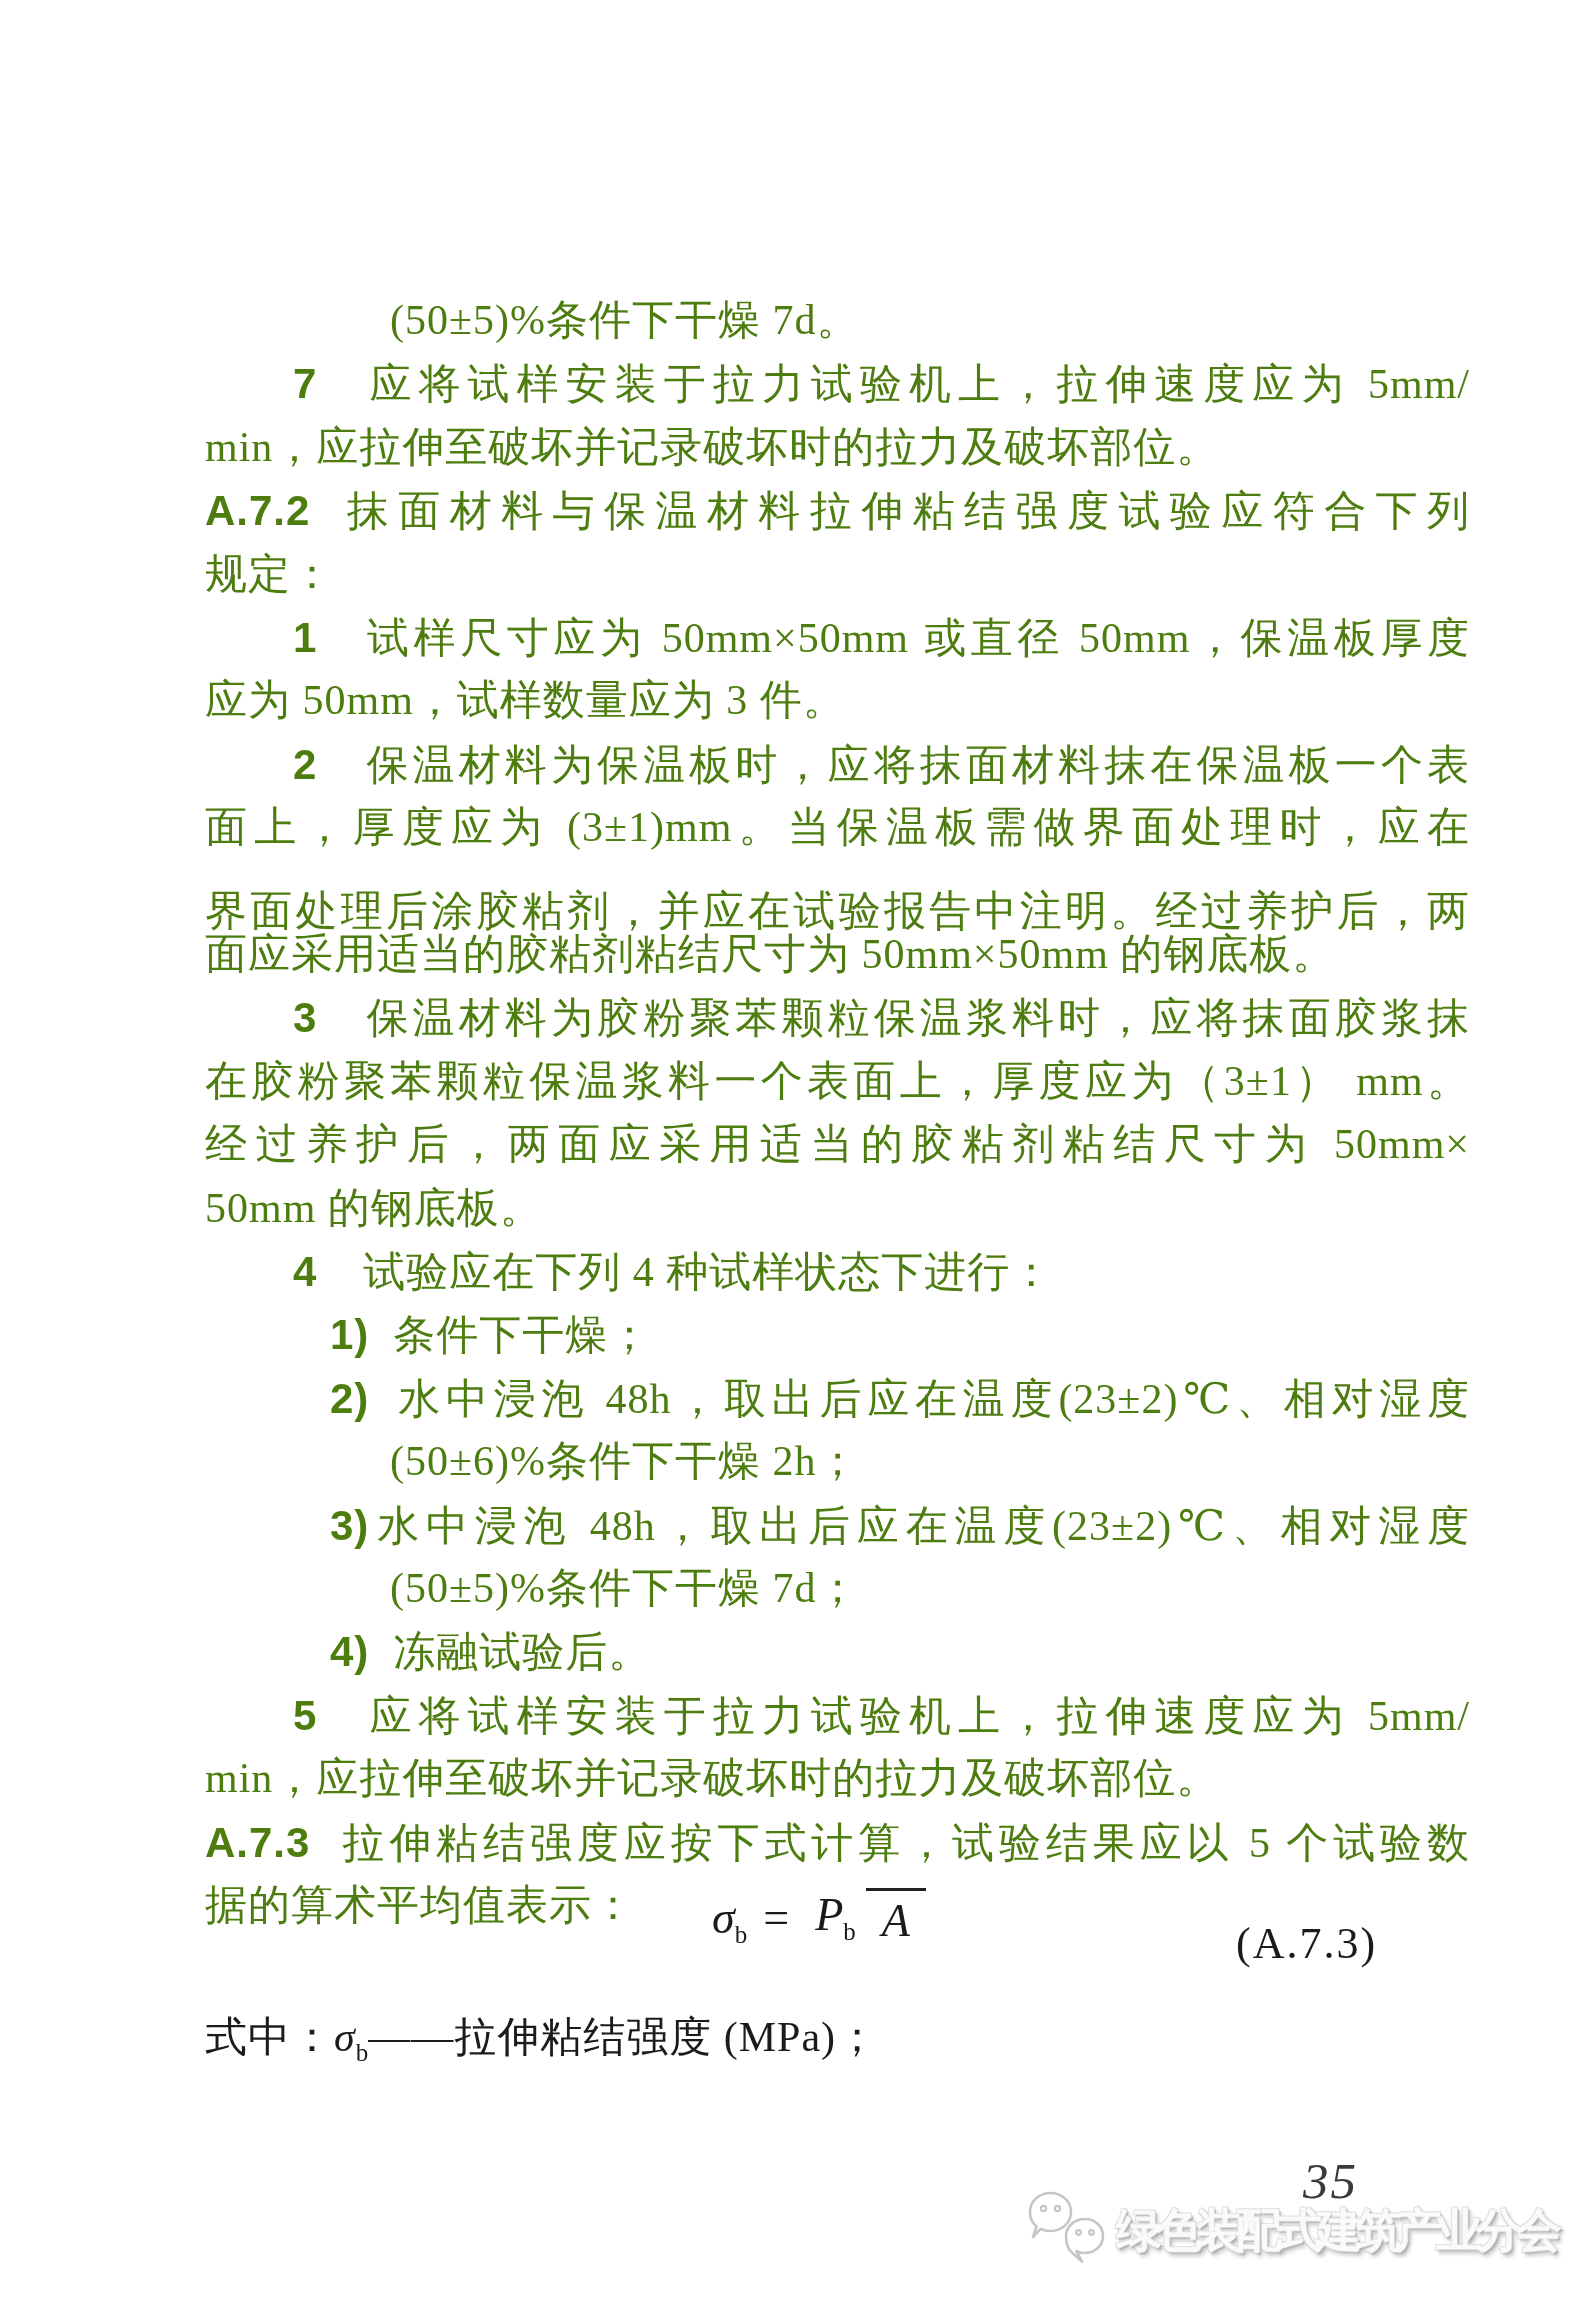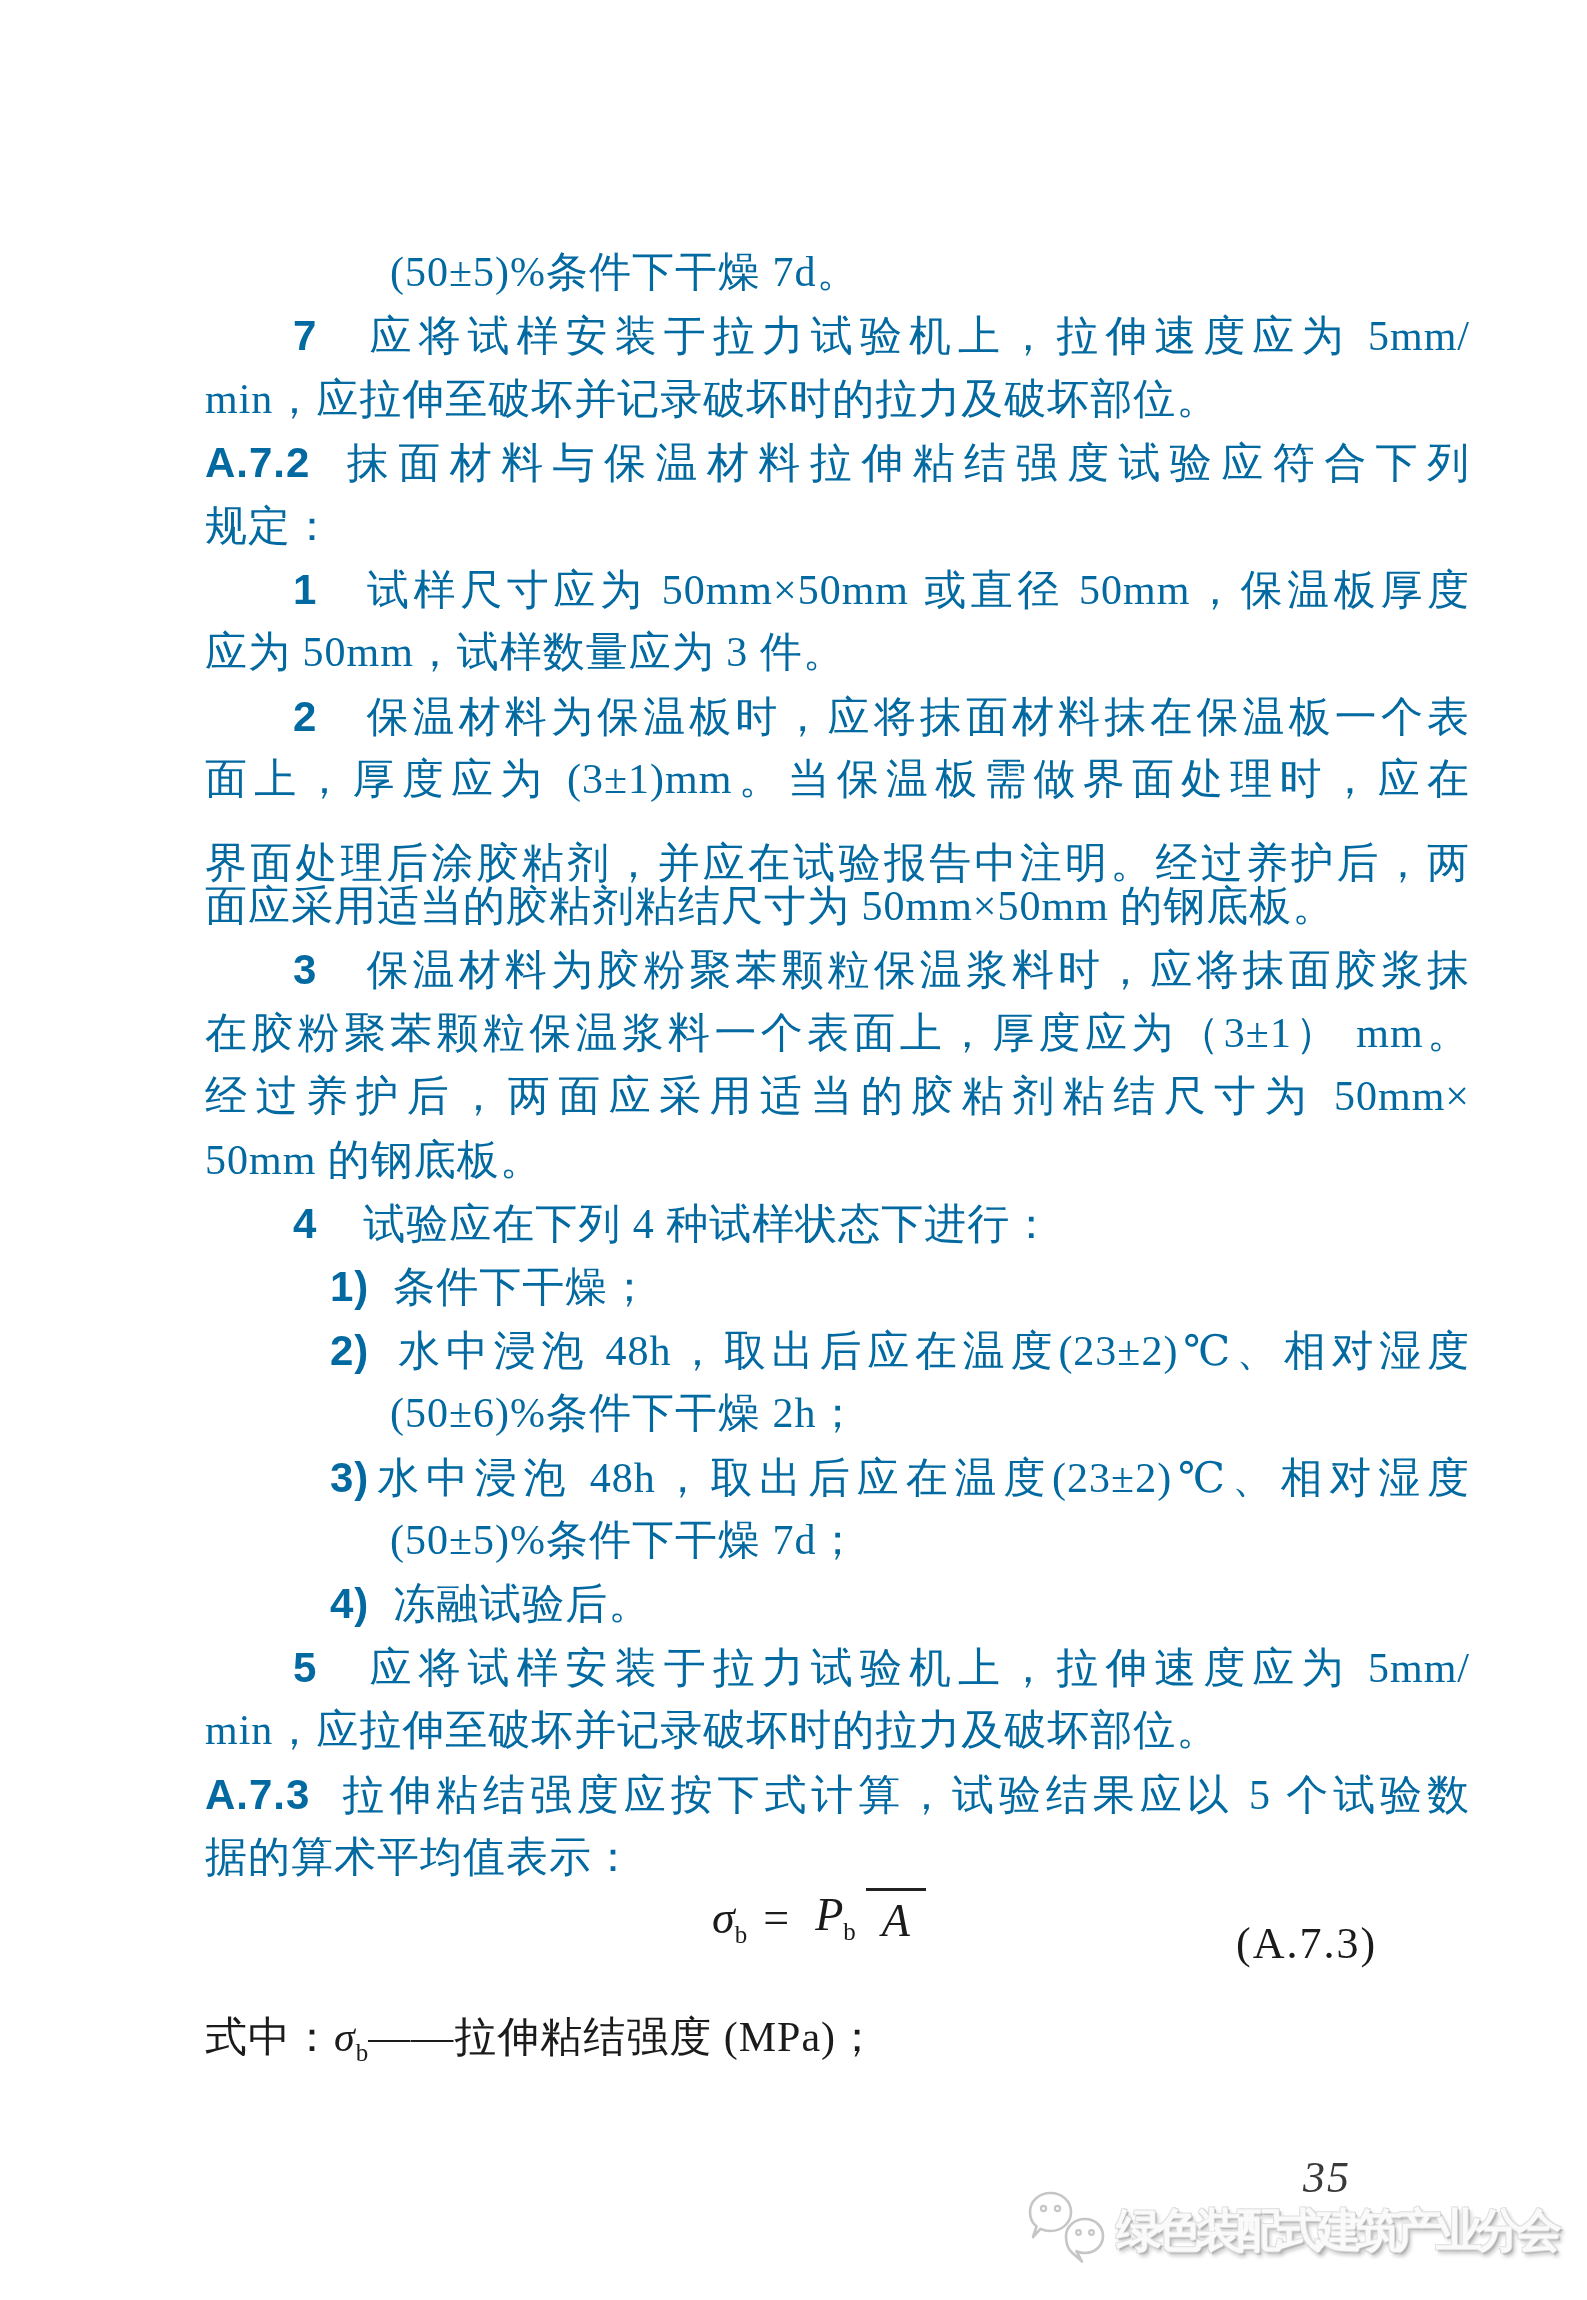--- a/index.html
+++ b/index.html
@@ -12,21 +12,22 @@
     font-family:"Liberation Serif","DejaVu Serif",serif;
     color:#1b1b1b;
   }
   
   .line{
     position:absolute;
     font-size:42px;
     line-height:63px;
     letter-spacing:1px;
     white-space:nowrap;
-    color:#0369a1;
+    color:#4d7c0f;
+    margin-top:48px;
   }
   .line.left{left:205px;}
   .line.item{left:293px;}
   .line.sub{left:330px;}
   .line.subcont{left:390px;}
   .line.just{white-space:normal;text-align:justify;text-align-last:justify;}
   .line.just.left{width:1265px;}
   .line.just.item{width:1177px;}
   .line.just.sub{width:1140px;}
   .num{
@@ -87,21 +88,21 @@
     color:#1b1b1b;
   }
   .where .sym{font-style:italic;}
   .where.w1{left:205px;top:2006px;}
   .where.w2{left:315px;top:2067px;}
   
   .pageno{
     position:absolute;
     left:1303px;
     top:2152px;
-    font-size:44px;
+    font-size:51px;
     font-style:italic;
     color:#3a3a3a;
     letter-spacing:2px;
   }
   
   .footer{
     position:absolute;
     left:1024px;
     top:2188px;
     display:flex;

